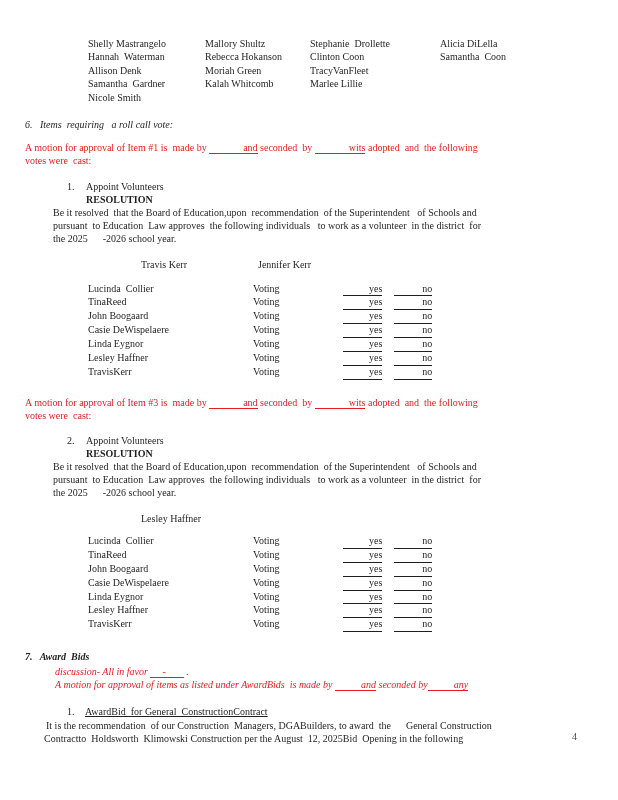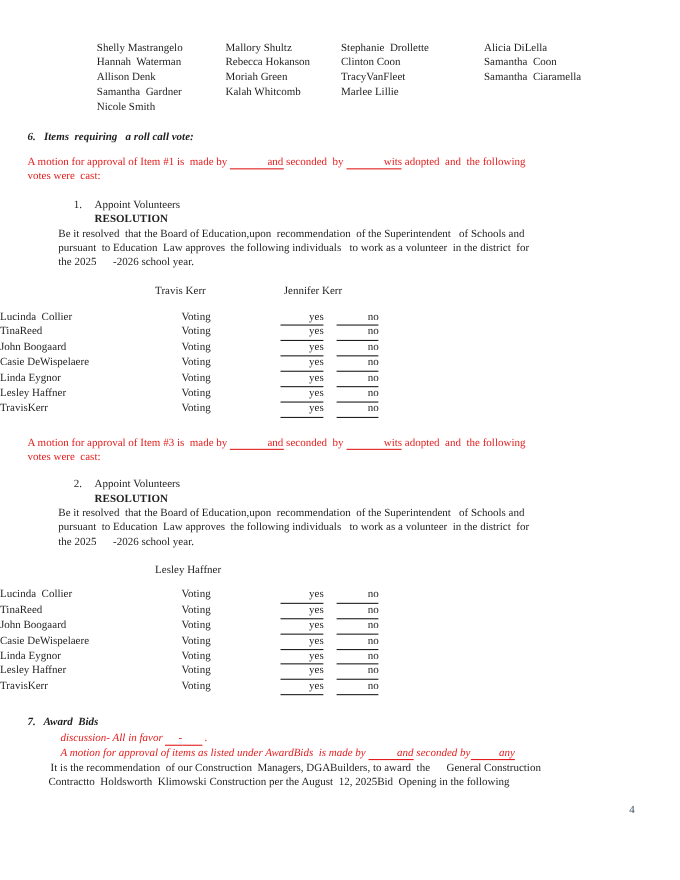--- a/index.html
+++ b/index.html
@@ -8,21 +8,21 @@
     font-family:"Liberation Serif", serif;font-size:10px;color:#1f1f1f;
   }
   [data-bind],[data-field],.segline span{white-space:pre-wrap;}
 
   
   .attendees{padding-top:37px;margin-left:88px;line-height:13.4px;}
   .arow{display:flex;}
   .ac1{width:117px;}.ac2{width:105px;}.ac3{width:130px;}.ac4{flex:1;}
 
   
-  .sec-head{margin:14px 0 0 25px;font-weight:bold;font-style:italic;line-height:13.5px;}
+  .sec-head{margin:14px 0 0 25px;font-weight:normal;font-style:italic;line-height:13.5px;}
   .sec7-head{margin:18px 0 0 25px;font-weight:bold;font-style:italic;line-height:13.5px;}
 
   
   .red-para{margin:9px 0 0 25px;line-height:13px;}
   .red-para,.red-italic{color:#e31e1e;}
   .red2{margin-top:16px;}
   .red-italic{margin:1px 0 0 55px;font-style:italic;line-height:13px;}
 
   
   .bl{border-bottom:1px solid currentColor;padding-left:30px;}
@@ -30,21 +30,21 @@
   
   .item-block{margin-left:53px;line-height:13px;}
   .ib1{margin-top:13px;}
   .ib2{margin-top:12px;}
   .inum{display:inline-block;margin-left:14px;width:19px;}
   .res-label{margin-left:33px;font-weight:bold;}
   .apt-names{margin-left:88px;margin-top:13px;line-height:13px;}
   .apt-names span{display:inline-block;width:117px;}
 
   
-  .roster{line-height:12.9px;}
+  .roster{margin-left:88px;line-height:12.9px;}
   .r1{margin-top:12px;}
   .r2{margin-top:10px;}
   .vrow{display:flex;align-items:baseline;}
   .vname{width:165px;}
   .vlabel{width:90px;}
   .vyes{border-bottom:1px solid #1f1f1f;padding-left:26px;margin-right:12px;}
   .vno{border-bottom:1px solid #1f1f1f;padding-left:28px;}
 
   
   .bid-title{margin:14px 0 0 67px;line-height:13px;}
@@ -73,21 +73,20 @@
         <span class="ac ac1" data-field="c1">Hannah  Waterman</span>
         <span class="ac ac2" data-field="c2">Rebecca Hokanson</span>
         <span class="ac ac3" data-field="c3">Clinton Coon</span>
         <span class="ac ac4" data-field="c4">Samantha  Coon</span>
       </div>
 
       <div class="arow">
         <span class="ac ac1" data-field="c1">Allison Denk</span>
         <span class="ac ac2" data-field="c2">Moriah Green</span>
         <span class="ac ac3" data-field="c3">TracyVanFleet</span>
-        <span class="ac ac4" data-field="c4">Samantha  Ciaramella</span>
       </div>
 
       <div class="arow">
         <span class="ac ac1" data-field="c1">Samantha  Gardner</span>
         <span class="ac ac2" data-field="c2">Kalah Whitcomb</span>
         <span class="ac ac3" data-field="c3">Marlee Lillie</span>
       </div>
 
       <div class="arow">
         <span class="ac ac1" data-field="c1">Nicole Smith</span>
@@ -240,18 +239,19 @@
         <span class="vno" data-field="no">no</span>
       </div>
     </div>
 
   <div class="sec7-head" data-bind="section7.heading">7.   Award  Bids</div>
   <div class="red-italic">
     <div class="segline"><span>discussion- All in favor </span><span class="bl" style="padding-left: 12px;">-</span><span class="bl" style="padding-left: 18px;"></span><span> .</span></div>
     <div class="segline"><span>A motion for approval of items as listed under AwardBids  is made by </span><span class="bl" style="padding-left: 26px;">and</span><span> seconded by</span><span class="bl" style="padding-left: 26px;">any</span></div>
   </div>
 
+  <div class="bid-title"><span class="bid-num" data-bind="section7.item1_number">1.</span><span class="u-title" data-bind="section7.item1_title">AwardBid  for General  ConstructionContract</span></div>
   <div class="bid-body1" data-bind="section7.body_line1">It is the recommendation  of our Construction  Managers, DGABuilders, to award  the      General Construction</div>
   <div class="bid-body2" data-bind="section7.body_line2">Contractto  Holdsworth  Klimowski Construction per the August  12, 2025Bid  Opening in the following</div>
 
   <div class="pagenum" data-bind="page.number">4</div>
 
 </div>
 
 </body></html>

